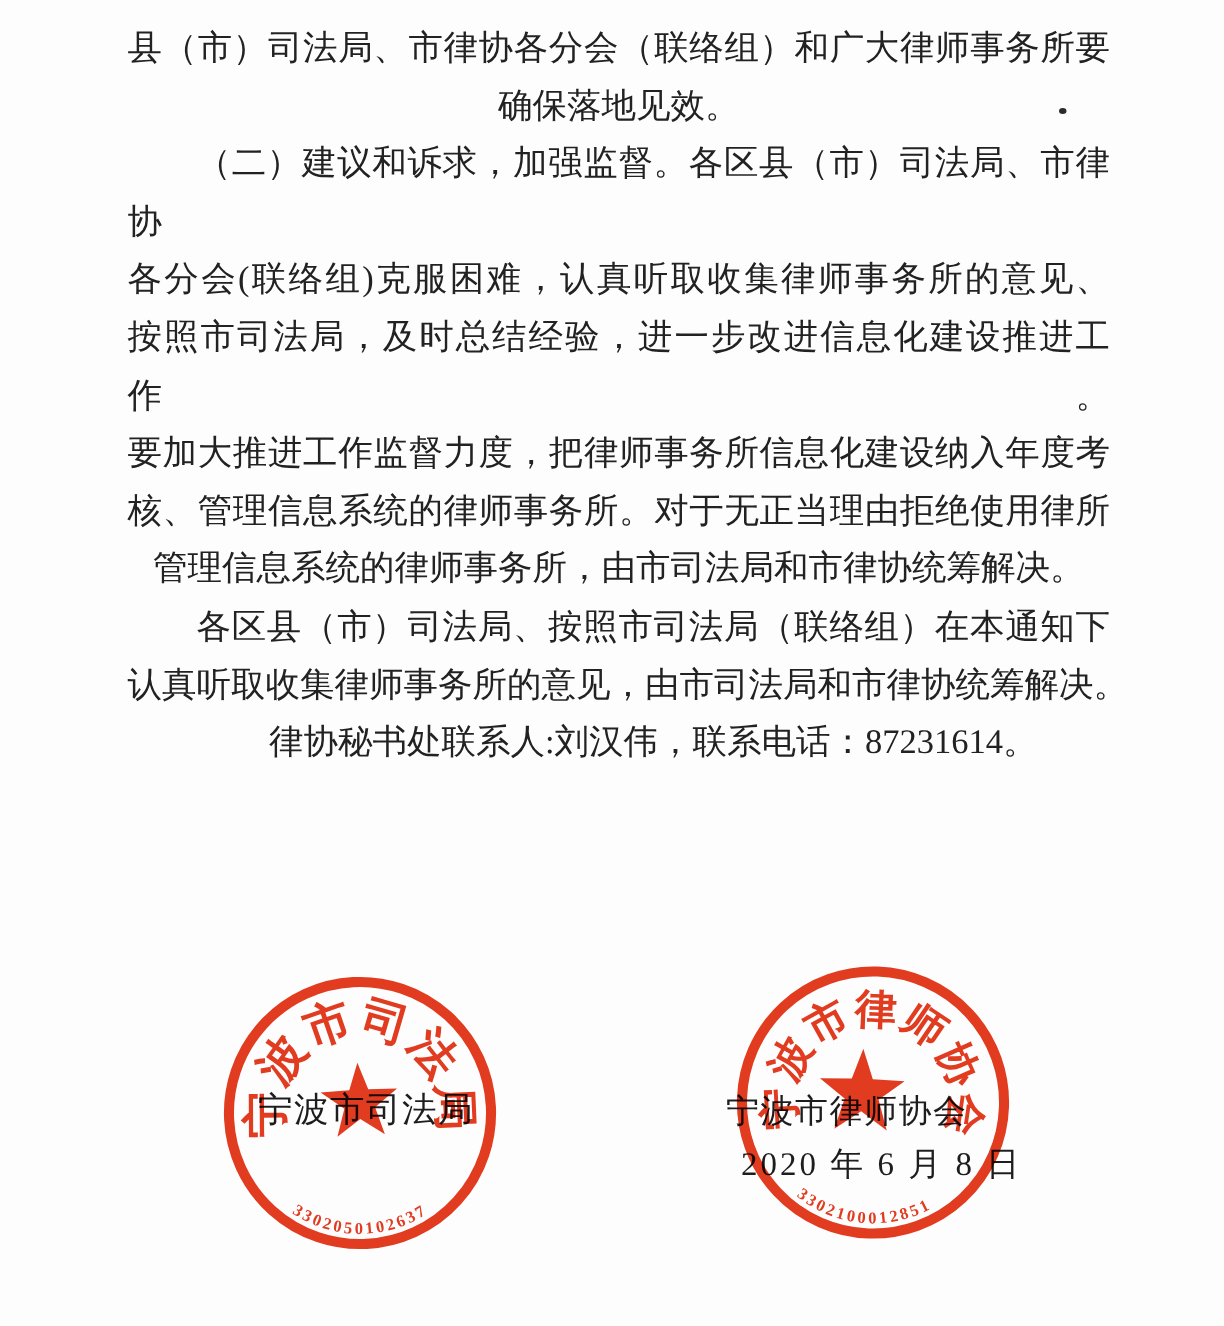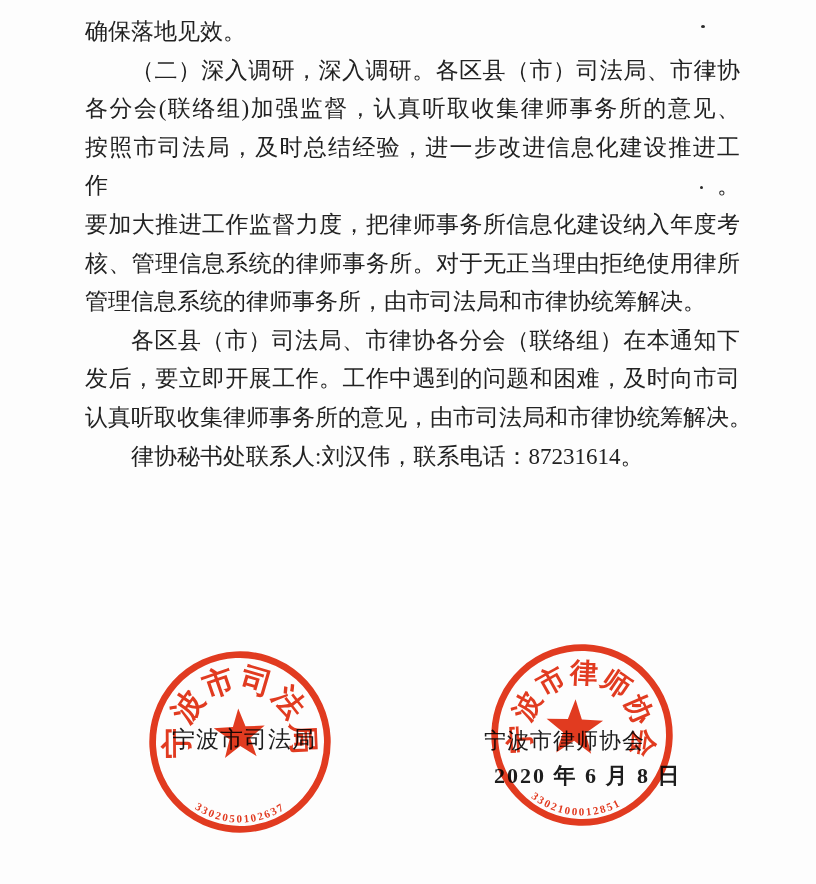--- a/index.html
+++ b/index.html
@@ -6,60 +6,60 @@
   .page {
     position:relative; width:816px; height:884px; background:#fdfdfd;
     overflow:hidden; border-right:2px solid #b9b9bd;
     font-family:"Liberation Serif","DejaVu Serif",serif;
   }
   .doc-text {
     position:absolute; left:85px; top:13px; width:655px;
     font-size:23px; line-height:38.6px; color:#222222;
     font-family:"Liberation Serif","DejaVu Serif",serif;
   }
-  .line { width:655px; white-space:nowrap; }
+  .line { width:655px; white-space:nowrap;text-align:center; }
   .line.justify { white-space:normal; text-align:justify; text-align-last:justify; }
   .line.indent { text-indent:2em; }
   .seal {
     position:absolute; width:192px; height:192px; z-index:2;
     mix-blend-mode:multiply; opacity:0.95;
   }
   .seal.left  { left:144px; top:646px; transform:rotate(-3deg); }
   .seal.right { left:486px; top:639px; transform:rotate(2deg); }
   .seal text { font-family:"Liberation Serif","DejaVu Serif",serif; font-weight:bold; }
   .arc-text   { font-size:32px; letter-spacing:2px; }
   .arc-text-7 { font-size:29px; letter-spacing:1.5px; }
   .arc-num    { font-size:11.5px; letter-spacing:2px; }
   .sig {
     position:absolute; z-index:1; color:#1d1d1d; white-space:nowrap;
     font-family:"Liberation Serif","DejaVu Serif",serif;
   }
   .sig-left  { left:172px; top:724px; font-size:23px; letter-spacing:1px; }
   .sig-right { left:484px; top:726px; font-size:22px; letter-spacing:1px; }
-  .sig-date  { left:494px; top:761px; font-size:22px; letter-spacing:2px;font-weight:bold; }
+  .sig-date  { left:494px; top:761px; font-size:22px; letter-spacing:2px; }
   .speck { position:absolute; background:#2a2a2a; border-radius:50%; z-index:0; }
   .speck.s1 { left:701px; top:25px;  width:4px; height:3px; }
   .speck.s2 { left:706px; top:72px;  width:5px; height:4px; }
   .speck.s3 { left:700px; top:186px; width:3px; height:3px; }
 </style>
 </head>
 <body>
 
 <div class="page">
 
   <div class="doc-text">
+      <div class="line justify">县（市）司法局、市律协各分会（联络组）和广大律师事务所要</div>
       <div class="line">确保落地见效。</div>
-      <div class="line justify indent">（二）深入调研，深入调研。各区县（市）司法局、市律协</div>
-      <div class="line justify">各分会(联络组)加强监督，认真听取收集律师事务所的意见、</div>
+      <div class="line justify indent">（二）建议和诉求，加强监督。各区县（市）司法局、市律协</div>
+      <div class="line justify">各分会(联络组)克服困难，认真听取收集律师事务所的意见、</div>
       <div class="line justify">按照市司法局，及时总结经验，进一步改进信息化建设推进工作。</div>
       <div class="line justify">要加大推进工作监督力度，把律师事务所信息化建设纳入年度考</div>
       <div class="line justify">核、管理信息系统的律师事务所。对于无正当理由拒绝使用律所</div>
       <div class="line">管理信息系统的律师事务所，由市司法局和市律协统筹解决。</div>
-      <div class="line justify indent">各区县（市）司法局、市律协各分会（联络组）在本通知下</div>
-      <div class="line justify">发后，要立即开展工作。工作中遇到的问题和困难，及时向市司</div>
+      <div class="line justify indent">各区县（市）司法局、按照市司法局（联络组）在本通知下</div>
       <div class="line">认真听取收集律师事务所的意见，由市司法局和市律协统筹解决。</div>
       <div class="line indent">律协秘书处联系人:刘汉伟，联系电话：87231614。</div>
     </div>
 
   <div class="sig sig-left">宁波市司法局</div>
   <div class="sig sig-right">宁波市律师协会</div>
   <div class="sig sig-date">2020 年 6 月 8 日</div>
 
   <svg class="seal left" viewBox="0 0 200 200" xmlns="http://www.w3.org/2000/svg" xmlns:xlink="http://www.w3.org/1999/xlink">
     <defs>

